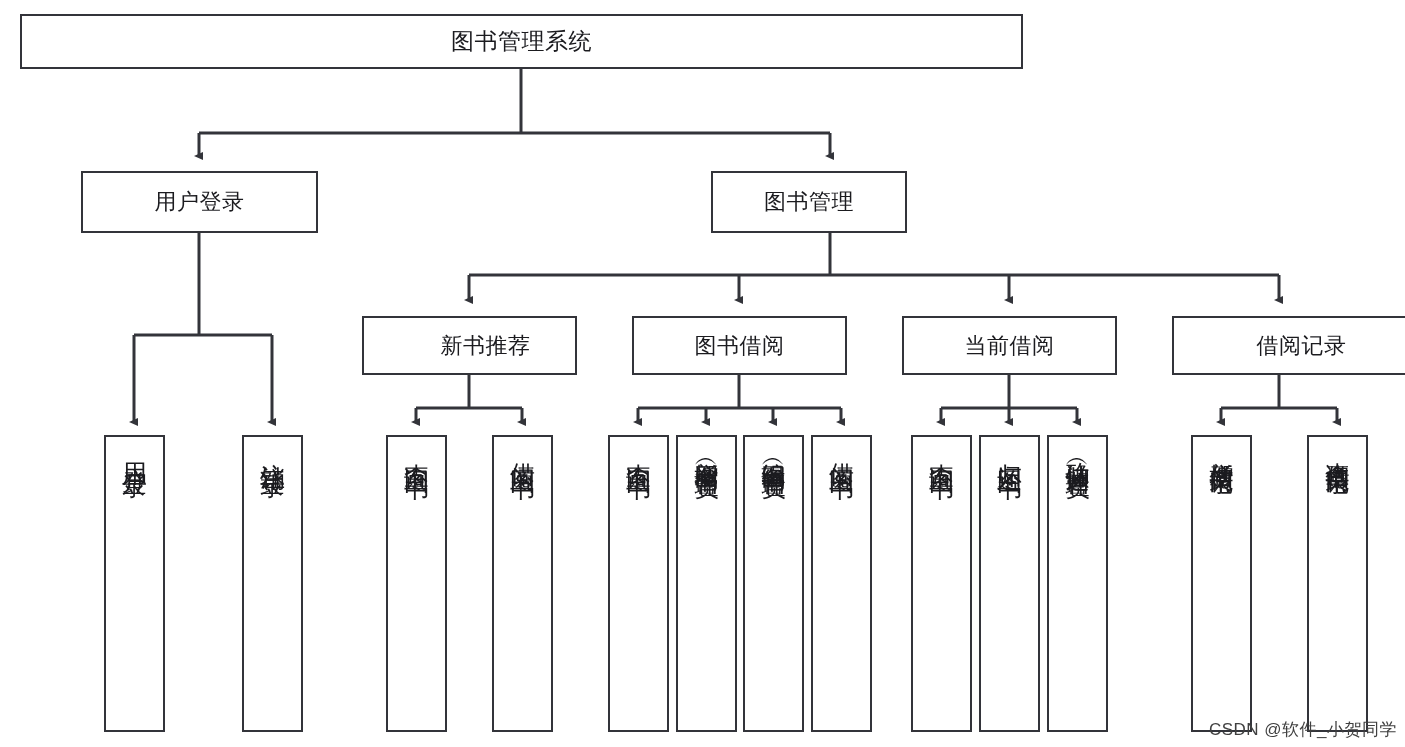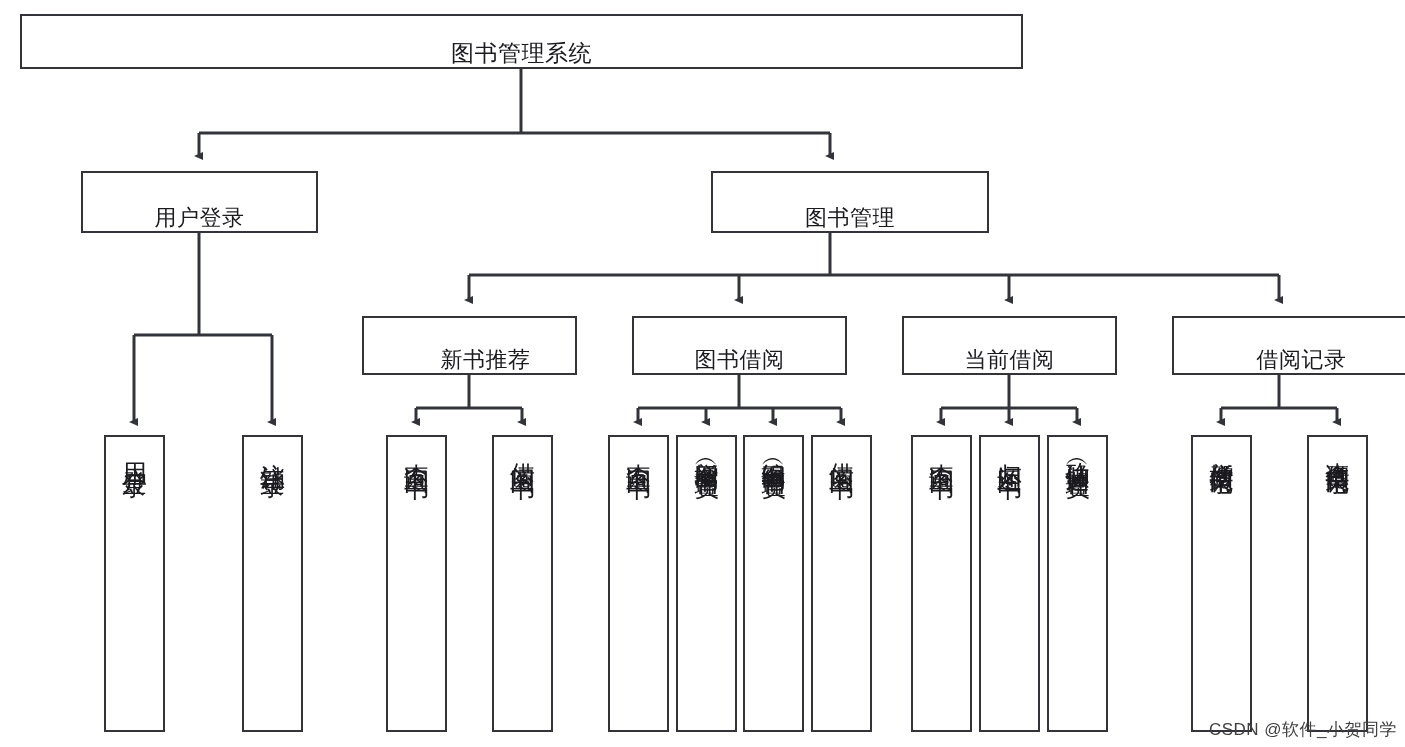--- a/index.html
+++ b/index.html
@@ -25,21 +25,21 @@
     width: 1405px;
     height: 747px;
     pointer-events: none;
   }
   .node {
     position: absolute;
     box-sizing: border-box;
     border: 2px solid #33343a;
     background: #ffffff;
     display: flex;
-    align-items: flex-end;
+    align-items: center;
     justify-content: center;
     color: #1b1b1f;
   }
   .node .label {
     white-space: nowrap;
     line-height: 1.18;
     letter-spacing: 0.5px;
   }
   
   .node.horiz .label {
@@ -139,21 +139,21 @@
   </svg>
 
   <div class="node horiz root" style="left:20px; top:14px; width:1003px; height:55px;">
     <span class="label">图书管理系统</span>
   </div>
 
   <div class="node horiz" style="left:81px; top:171px; width:237px; height:62px;">
     <span class="label">用户登录</span>
   </div>
 
-  <div class="node horiz" style="left:711px; top:171px; width:278px; height:62px;">
+  <div class="node horiz" style="left:711px; top:171px; width:196px; height:62px;">
     <span class="label">图书管理</span>
   </div>
 
   <div class="node horiz" style="left:362px; top:316px; width:215px; height:59px;padding-left:32px;">
     <span class="label">新书推荐</span>
   </div>
 
   <div class="node horiz" style="left:902px; top:316px; width:215px; height:59px;">
     <span class="label">当前借阅</span>
   </div>

